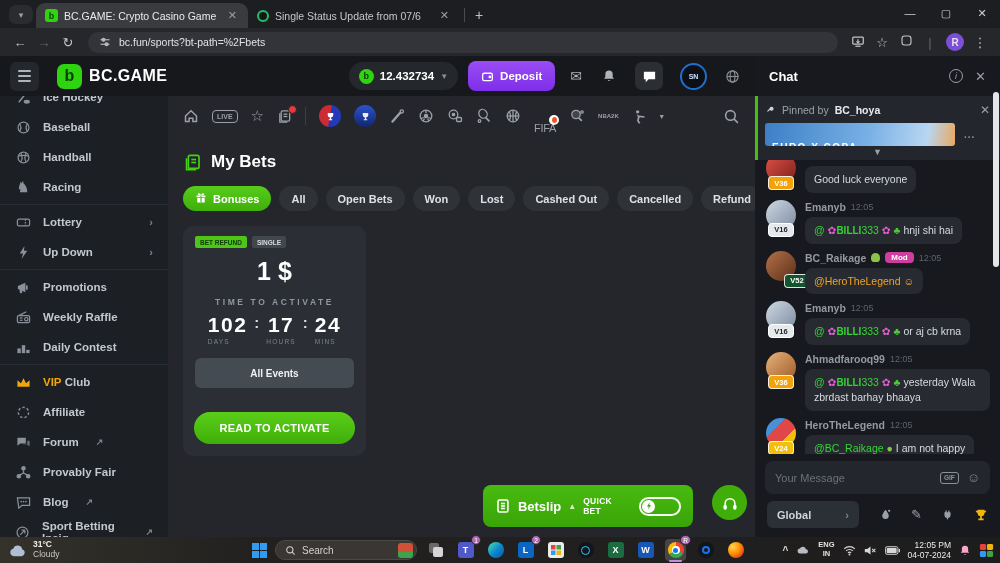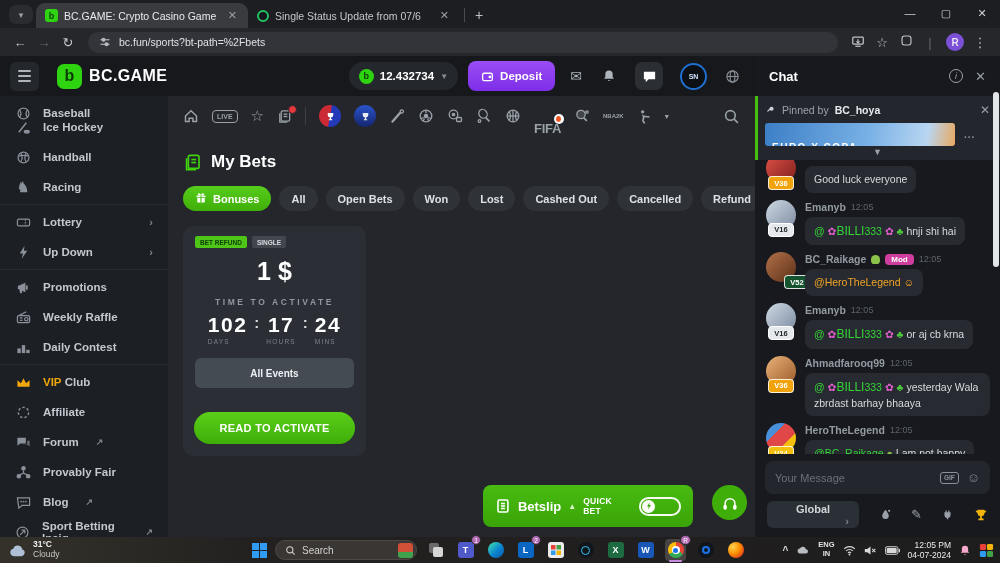--- a/index.html
+++ b/index.html
@@ -80,21 +80,21 @@
   .livebdg { border:1.5px solid #9aa1a9; border-radius:4px; font-size:7px; font-weight:800; padding:2px 4px; }
   .navdiv { width:1px; height:18px; background:#3a3f45; }
   .ccirc { width:22px; height:22px; border-radius:50%; display:flex; align-items:center; justify-content:center; }
   .euro { background:linear-gradient(100deg,#cc2a35 48%,#2439b8 52%); }
   .copa { background:linear-gradient(180deg,#2a53cc,#14266e); }
   .reddot { position:absolute; top:-4px; right:-5px; width:9px; height:9px; border-radius:50%;
     background:#e5393c; border:1.5px solid #24262b; }
   .firebdg { position:absolute; top:-7px; right:-3px; width:10px; height:10px; border-radius:50%;
     background:#fff; display:flex; align-items:center; justify-content:center; }
   .firebdg i { width:5px; height:6px; border-radius:50% 50% 50% 50%/60% 60% 40% 40%; background:#f05423; }
-  .fifatxt { font-size:13px; font-weight:700; letter-spacing:-.3px;margin-top:24px; }
+  .fifatxt { font-size:11px; font-weight:400; letter-spacing:-.3px;margin-top:24px; }
   .nbatxt { font-size:6px; font-weight:800; line-height:1; text-align:center; }
   .navsearch { margin-left:auto; }
 
   .content { padding:8px 15px 0; }
   .titlerow { display:flex; align-items:center; gap:9px; margin-top:8px; }
   .pagetitle { color:#fff; font-size:17px; font-weight:800; }
   .chips { display:flex; gap:8px; margin-top:14px; }
   .chip { height:25px; padding:0 12px; border-radius:13px; background:#2f3338; color:#dde1e5;
     font-size:11px; font-weight:700; display:flex; align-items:center; gap:6px; white-space:nowrap; }
   .chip.active { background:linear-gradient(180deg,#57cd1b,#3fae09); color:#fff; }
@@ -159,33 +159,33 @@
   .lv-purple { background:#14532d; color:#fff;margin-left:32px; }
   .lv-gold { background:#f2c00b; color:#fff; }
   .mc { flex:1; min-width:0; }
   .mh { display:flex; align-items:center; gap:5px; font-size:10.5px; font-weight:700; color:#939aa2;
     margin:1px 0 4px; }
   .mtime { font-weight:400; color:#5d646b; font-size:9px; }
   .modb { background:#cf3d9e; color:#fff; font-size:8px; font-weight:800; border-radius:4px; padding:1px 6px; }
   .frogdot { width:9px; height:9px; border-radius:50% 50% 40% 40%; background:#8bc34a; display:inline-block; }
   .bubble { background:#272b31; border-radius:8px; padding:6px 9px; font-size:10.5px; line-height:1.4;
     color:#d6dbe0; display:inline-block; max-width:100%; }
-  .c-green { color:#35d435; } .c-gs { color:#35d435; font-size:12px; } .c-pink { color:#e55fd0; }
+  .c-green { color:#35d435; } .c-gs { color:#35d435; font-size:10px;font-weight:bold; } .c-pink { color:#e55fd0; }
   .c-leaf { color:#4fc93c; } .c-orange { color:#f0a325; } .c-plain { color:#d6dbe0; } .c-frog { color:#8bc34a; }
   .chatinput { margin:7px 10px 5px; height:33px; background:#23262c; border-radius:8px; display:flex;
     align-items:center; padding:0 10px; gap:8px; }
   .chatinput input { flex:1; background:transparent; border:none; outline:none; color:#c6ccd2;
     font-size:11px; font-family:inherit; }
   .chatinput input::placeholder { color:#6b727a; }
   .gif { border:1.3px solid #8a919a; color:#8a919a; font-size:6.5px; font-weight:800; border-radius:3px;
     padding:1.5px 3px; }
   .emoji { color:#8a919a; font-size:13px; }
   .chatfoot { display:flex; align-items:center; justify-content:space-between; padding:2px 12px 9px; }
   .room { width:92px; height:27px; background:#2b3036; border-radius:6px; display:flex; align-items:center;
-    justify-content:center; padding:0 10px; color:#d0d5da; font-size:11px; font-weight:600;flex-direction:column; }
+    justify-content:center; padding:0 10px; color:#d0d5da; font-size:11px; font-weight:600; }
   .fico { color:#9aa1a9; display:flex; font-size:13px; }
 
   .pagescroll { position:absolute; right:1px; top:92px; width:6px; height:175px; background:#e3e6e9;
     border-radius:3px; z-index:5; }
 
   
   .taskbar { height:26px; background:linear-gradient(90deg,#34322a,#232120 25%,#1e1d1d);
     display:flex; align-items:center; padding:0 8px; position:relative; }
   .weather { display:flex; align-items:center; gap:6px; }
   .wtxt { line-height:1.15; font-size:8.5px; color:#efefef; font-weight:600; }
@@ -327,41 +327,41 @@
     <div class="chathead">
       <span class="chattitle">Chat</span>
       <span class="infoic">i</span>
       <span class="closeic">✕</span>
     </div>
   </div>
 
   <div class="sitebody">
 
     <aside class="sidebar">
-        <div class="sbitem">
-          <span class="ic">
-            <svg width="15" height="15" viewBox="0 0 16 16">
-              <g fill="none" stroke="currentColor" stroke-width="1.3">
-                <circle cx="8" cy="8" r="5.8"></circle>
-                <path d="M3.5 3.5Q7 8 3.5 12.5M12.5 3.5Q9 8 12.5 12.5"></path>
-              </g>
-            </svg>
-          </span>
-          <span class="lb">Baseball</span>
-        </div>
         <div class="sbitem clipped">
           <span class="ic">
             <svg width="15" height="15" viewBox="0 0 16 16">
               <g stroke="currentColor" stroke-width="1.6" fill="none">
                 <path d="M3 13 11 3"></path>
                 <ellipse cx="11.5" cy="12.5" rx="2.5" ry="1.3" fill="currentColor"></ellipse>
               </g>
             </svg>
           </span>
           <span class="lb">Ice Hockey</span>
+        </div>
+        <div class="sbitem">
+          <span class="ic">
+            <svg width="15" height="15" viewBox="0 0 16 16">
+              <g fill="none" stroke="currentColor" stroke-width="1.3">
+                <circle cx="8" cy="8" r="5.8"></circle>
+                <path d="M3.5 3.5Q7 8 3.5 12.5M12.5 3.5Q9 8 12.5 12.5"></path>
+              </g>
+            </svg>
+          </span>
+          <span class="lb">Baseball</span>
         </div>
         <div class="sbitem">
           <span class="ic">
             <svg width="15" height="15" viewBox="0 0 16 16">
               <g fill="none" stroke="currentColor" stroke-width="1.3">
                 <circle cx="8" cy="8" r="5.8"></circle>
                 <path d="M2.5 6.5Q8 5 13.5 6.5M5 13Q8 8 5 3M11 13Q8 8 11 3"></path>
               </g>
             </svg>
           </span>

